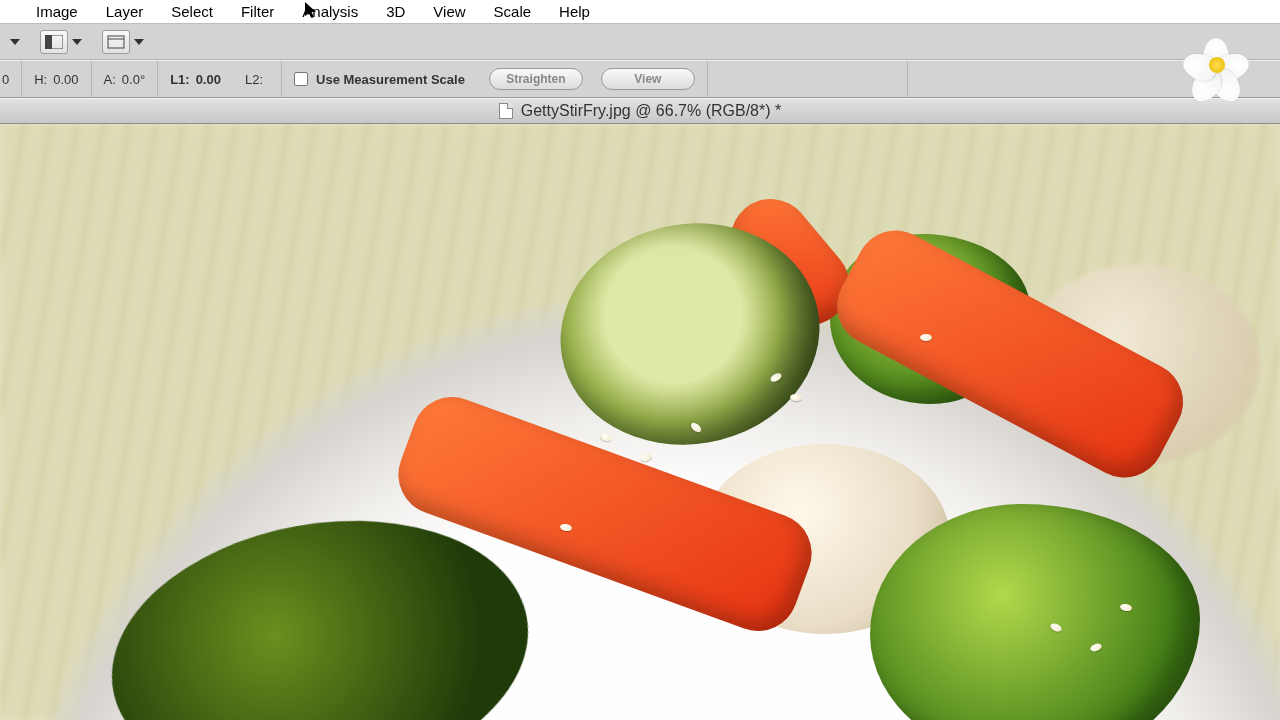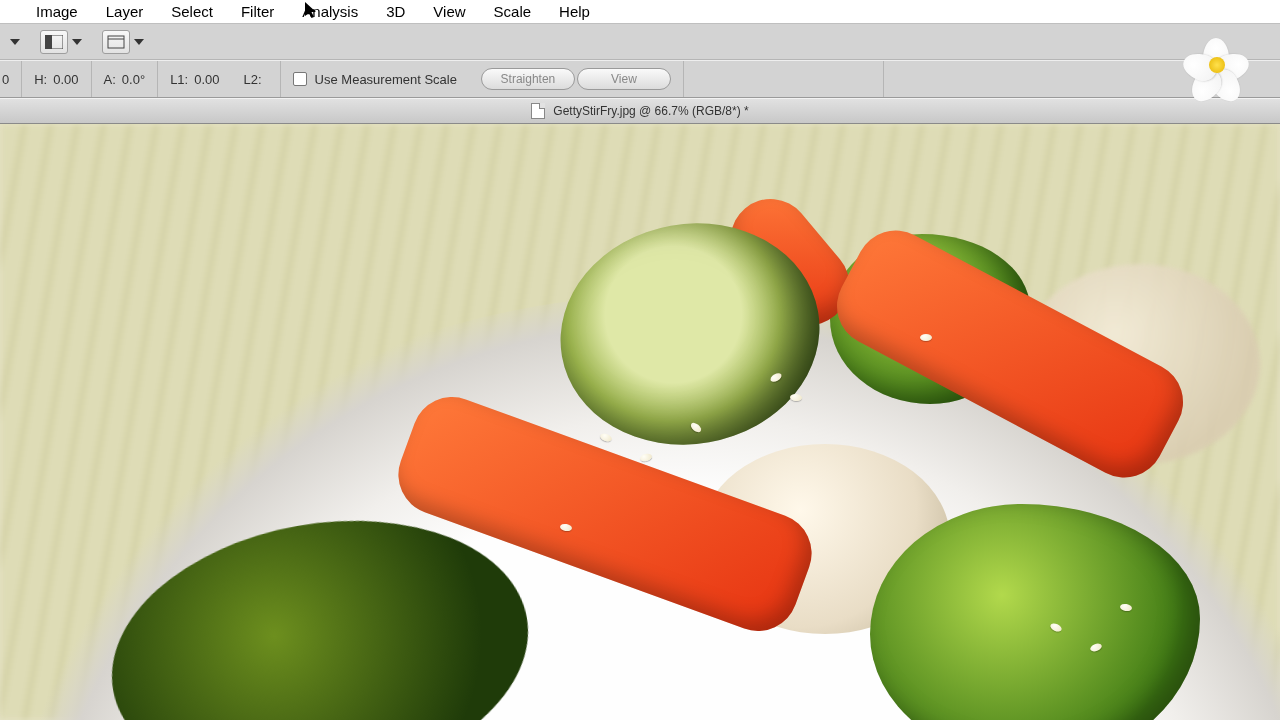--- a/index.html
+++ b/index.html
@@ -50,36 +50,36 @@
     position:relative;
   }
   .opt-slot {
     height:100%;
     display:flex;align-items:center;
     padding:0 12px;
     border-right:1px solid #b5b5b5;
     gap:6px;
     white-space:nowrap;
   }
-  .opt-slot.noborder{ border-right:none; }
+  .opt-slot.noborder{ border-right:none;font-weight:bold; }
   .chk { width:14px;height:14px;border:1px solid #777;background:#fff;border-radius:2px;}
   .pill-btn {
     min-width:94px;height:22px;border:1px solid #9a9a9a;border-radius:14px;
     background:linear-gradient(#fafafa,#dcdcdc);
     color:#888; font-size:12px;
     display:flex;align-items:center;justify-content:center;
   }
 
   
   .doctab {
     height:26px;
     background:linear-gradient(#e2e2e2,#c8c8c8);
     border-bottom:1px solid #8a8a8a;
     display:flex;align-items:center;justify-content:center;
-    font-size:12px;color:#333;gap:8px;
+    font-size:16px;color:#333;gap:8px;
     box-shadow:inset 0 1px 0 #f2f2f2;
   }
   .file-icon{
     width:14px;height:16px;border:1px solid #888;background:#fff;position:relative;
   }
   .file-icon::after{
     content:"";position:absolute;top:-1px;right:-1px;width:5px;height:5px;
     border-left:1px solid #888;border-bottom:1px solid #888;background:#e2e2e2;
   }
 
@@ -215,21 +215,21 @@
     <span>0.00</span>
   </div>
   <div class="opt-slot">
     <span>L2:</span>
     <span></span>
   </div>
   <div class="opt-slot noborder" style="gap:8px;">
     <span class="chk"></span>
     <span>Use Measurement Scale</span>
   </div>
-  <div class="opt-slot noborder" style="gap:2px;">
+  <div class="opt-slot noborder" style="gap:18px;">
     <span class="pill-btn">Straighten</span>
     <span class="pill-btn">View</span>
   </div>
   <div class="opt-slot" style="flex:0 0 1px;padding:0;"></div>
   <div class="opt-slot" style="width:200px;min-width:200px;"></div>
 </div>
 
 <div class="doctab">
   <span class="file-icon"></span>
   <span>GettyStirFry.jpg @ 66.7% (RGB/8*) *</span>

